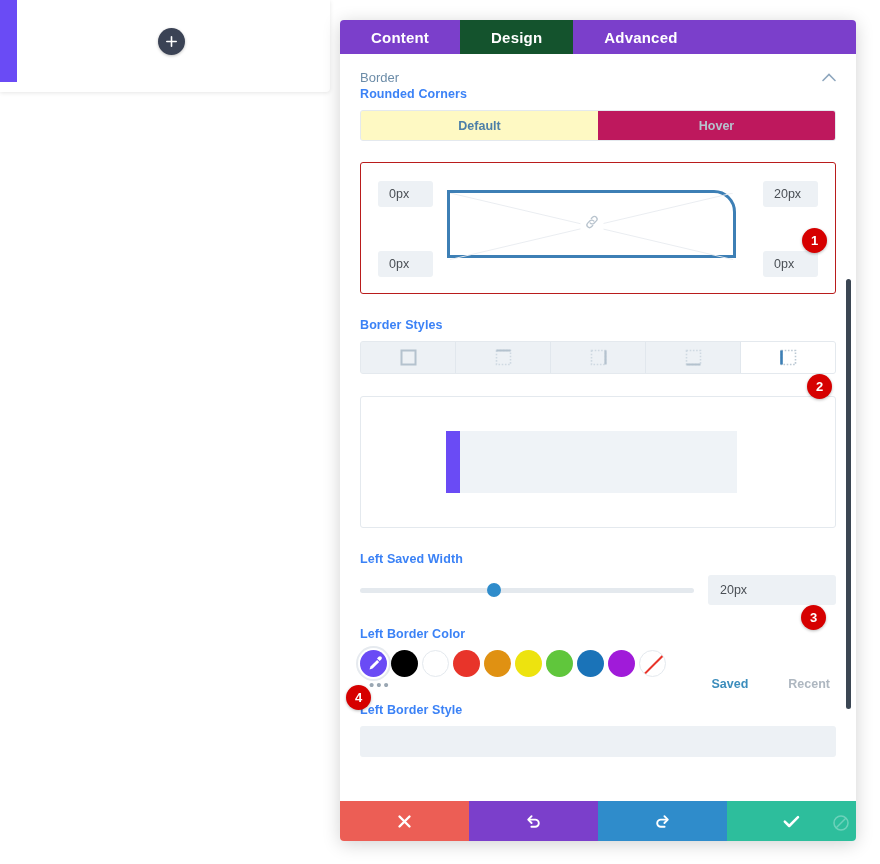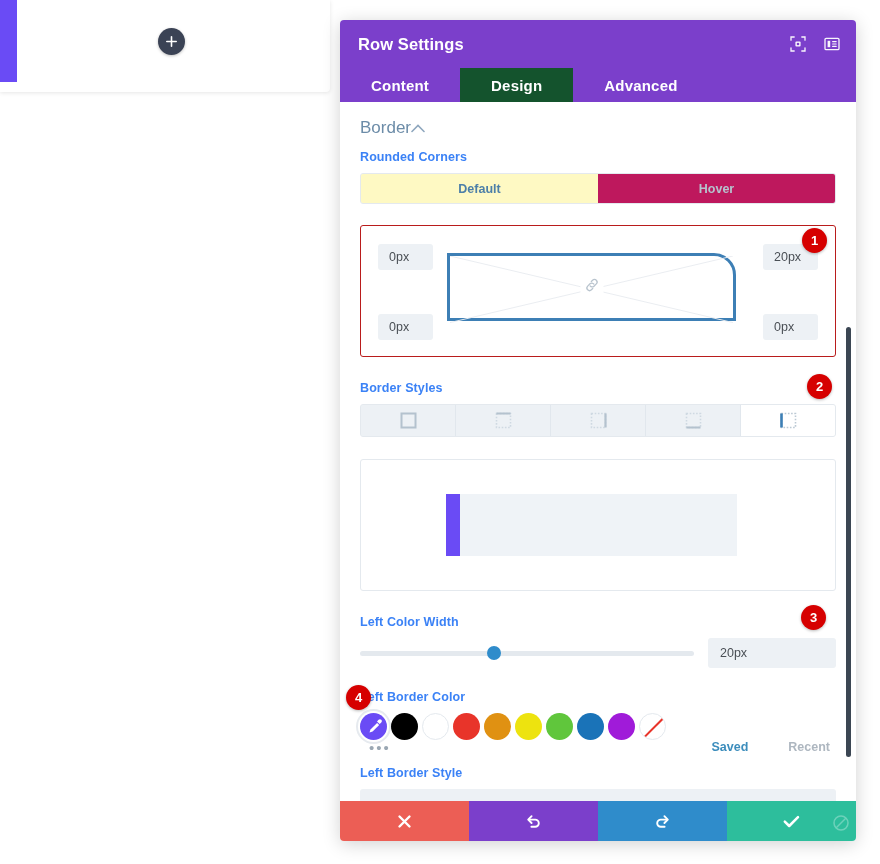--- a/index.html
+++ b/index.html
@@ -67,23 +67,23 @@
   }
   .tab.active { background: #14532d; }
 
   .modal-body {
     flex: 1; background: #ffffff; position: relative;
     overflow: hidden; padding: 0;
   }
   .body-scroll { padding: 16px 20px 0 20px; }
 
   .section-title {
-    color: #6C8CA8; font-size: 17px; font-weight: normal;
-    display: flex; align-items: center; justify-content: flex-start;
-    margin-bottom: 12px;
+    color: #6C8CA8; font-size: 13px; font-weight: normal;
+    display: flex; align-items: center; justify-content: space-between;
+    margin-bottom: 2px;
     cursor: pointer;
   }
   .chev { color: #8FA7BE; }
 
   .field-label {
     font-size: 12.5px; color: #3b82f6; font-weight: bold;
     margin-bottom: 9px; letter-spacing: .1px;
   }
 
   
@@ -247,35 +247,20 @@
     <div class="canvas-row-leftborder"></div>
     <div class="canvas-add-btn">
       <svg width="11" height="11" viewBox="0 0 11 11">
         <path d="M5.5 0.8v9.4M0.8 5.5h9.4" stroke="#ffffff" stroke-width="1.6" stroke-linecap="round"></path>
       </svg>
     </div>
   </div>
 
   <div class="modal">
 
-    <div class="modal-header">
-      <div class="modal-title">Row Settings</div>
-      <div class="header-icons">
-        <svg class="hdr-ico" viewBox="0 0 16 16">
-          <path d="M1 4.2V1h3.2M11.8 1H15v3.2M15 11.8V15h-3.2M4.2 15H1v-3.2" fill="none" stroke="#ffffff" stroke-width="1.3" stroke-linecap="round"></path>
-          <rect x="5.4" y="5.4" width="5.2" height="5.2" rx="1" fill="#ffffff"></rect>
-          <circle cx="8" cy="8" r="1.3" fill="#7B3FCB"></circle>
-        </svg>
-        <svg class="hdr-ico" viewBox="0 0 16 16">
-          <rect x="1" y="2.4" width="14" height="11.2" rx="1.2" fill="none" stroke="#ffffff" stroke-width="1.3"></rect>
-          <rect x="3.6" y="4.8" width="2.6" height="6.4" fill="#ffffff"></rect>
-          <path d="M8.6 5.6h3.6M8.6 8h3.6M8.6 10.4h3.6" stroke="#ffffff" stroke-width="1.1" stroke-linecap="round"></path>
-        </svg>
-      </div>
-    </div>
 
     <div class="tabs">
       <div class="tab">Content</div>
       <div class="tab active">Design</div>
       <div class="tab">Advanced</div>
     </div>
 
     <div class="modal-body">
       <div class="body-scroll">
 
@@ -340,21 +325,21 @@
               <rect x="1.5" y="1.5" width="14" height="14" fill="none" stroke="#BCC9D4" stroke-width="1.6" stroke-dasharray="1.6 1.6"></rect>
               <path d="M1.5 1.5v14" stroke="#3D7FB5" stroke-width="2.6"></path>
             </svg>
           </div>
         </div>
 
         <div class="preview-box">
           <div class="preview-row"></div>
         </div>
 
-        <div class="field-label">Left Color Width</div>
+        <div class="field-label">Left Saved Width</div>
         <div class="slider-row">
           <div class="slider-track">
             <div class="slider-thumb"></div>
           </div>
           <div class="num-field">20px</div>
         </div>
 
         <div class="field-label">Left Border Color</div>
         <div class="swatch-row">
           <div class="swatch sel" style="background:#6A4BF5;">

